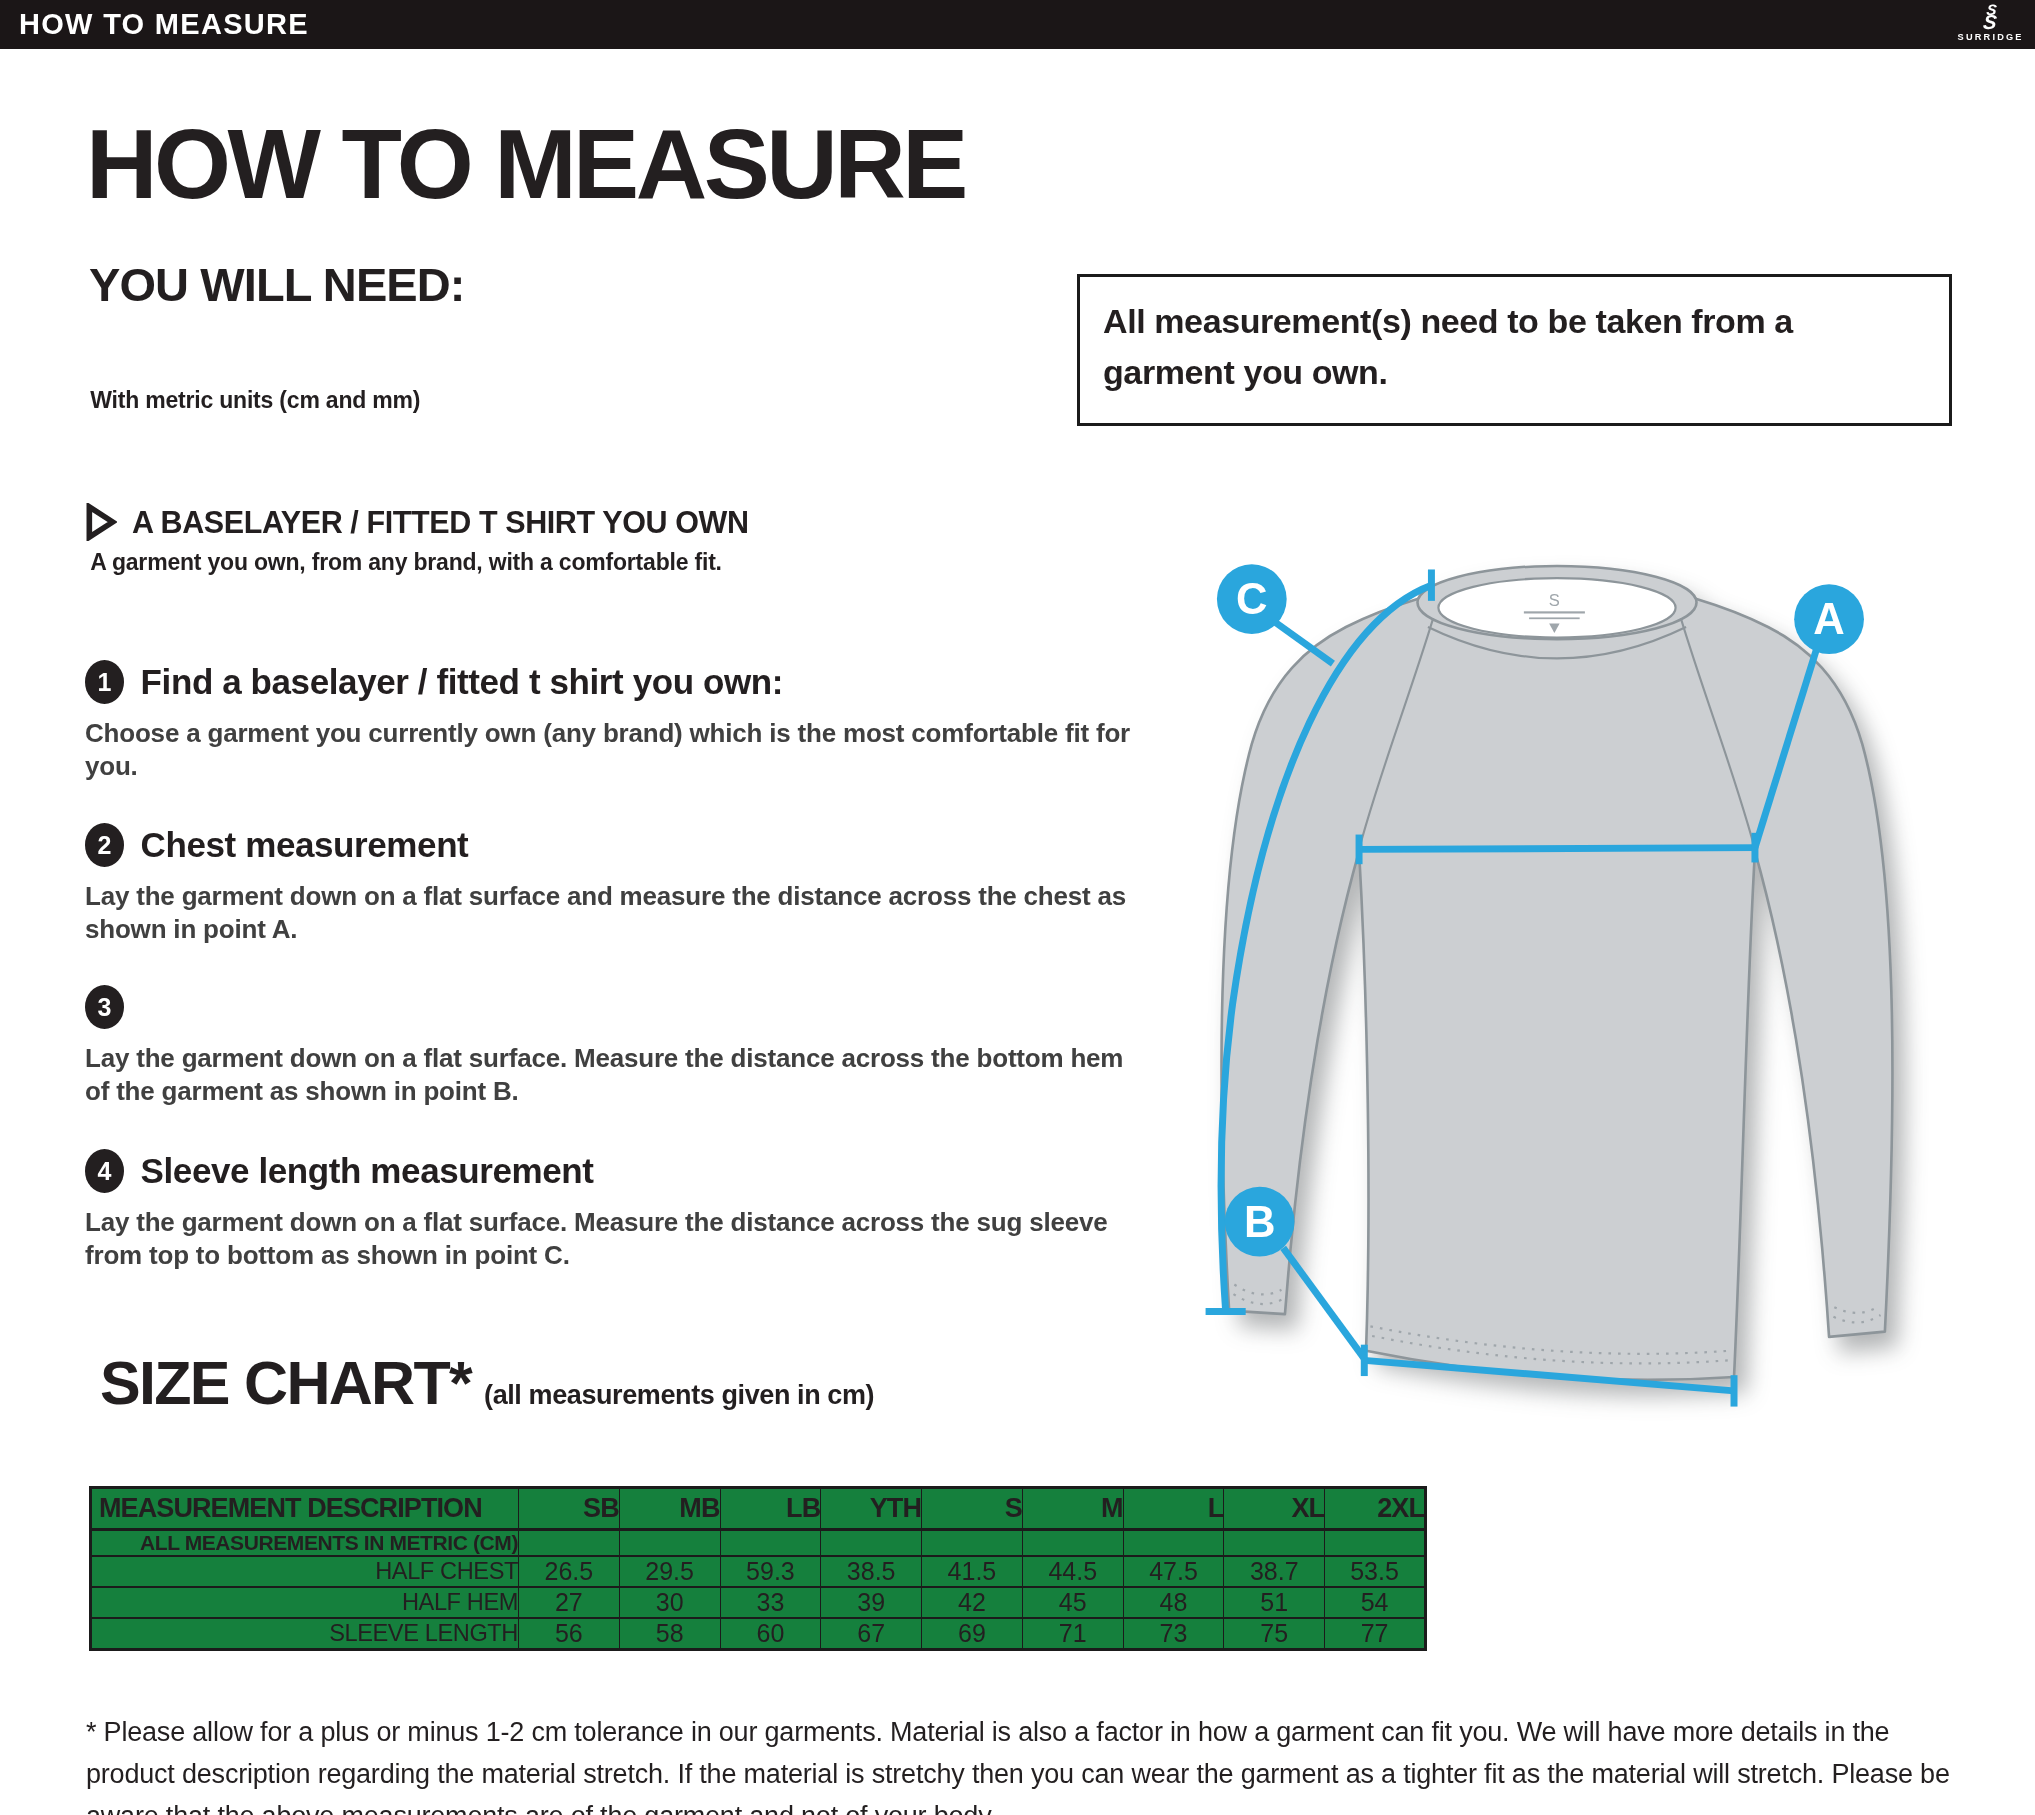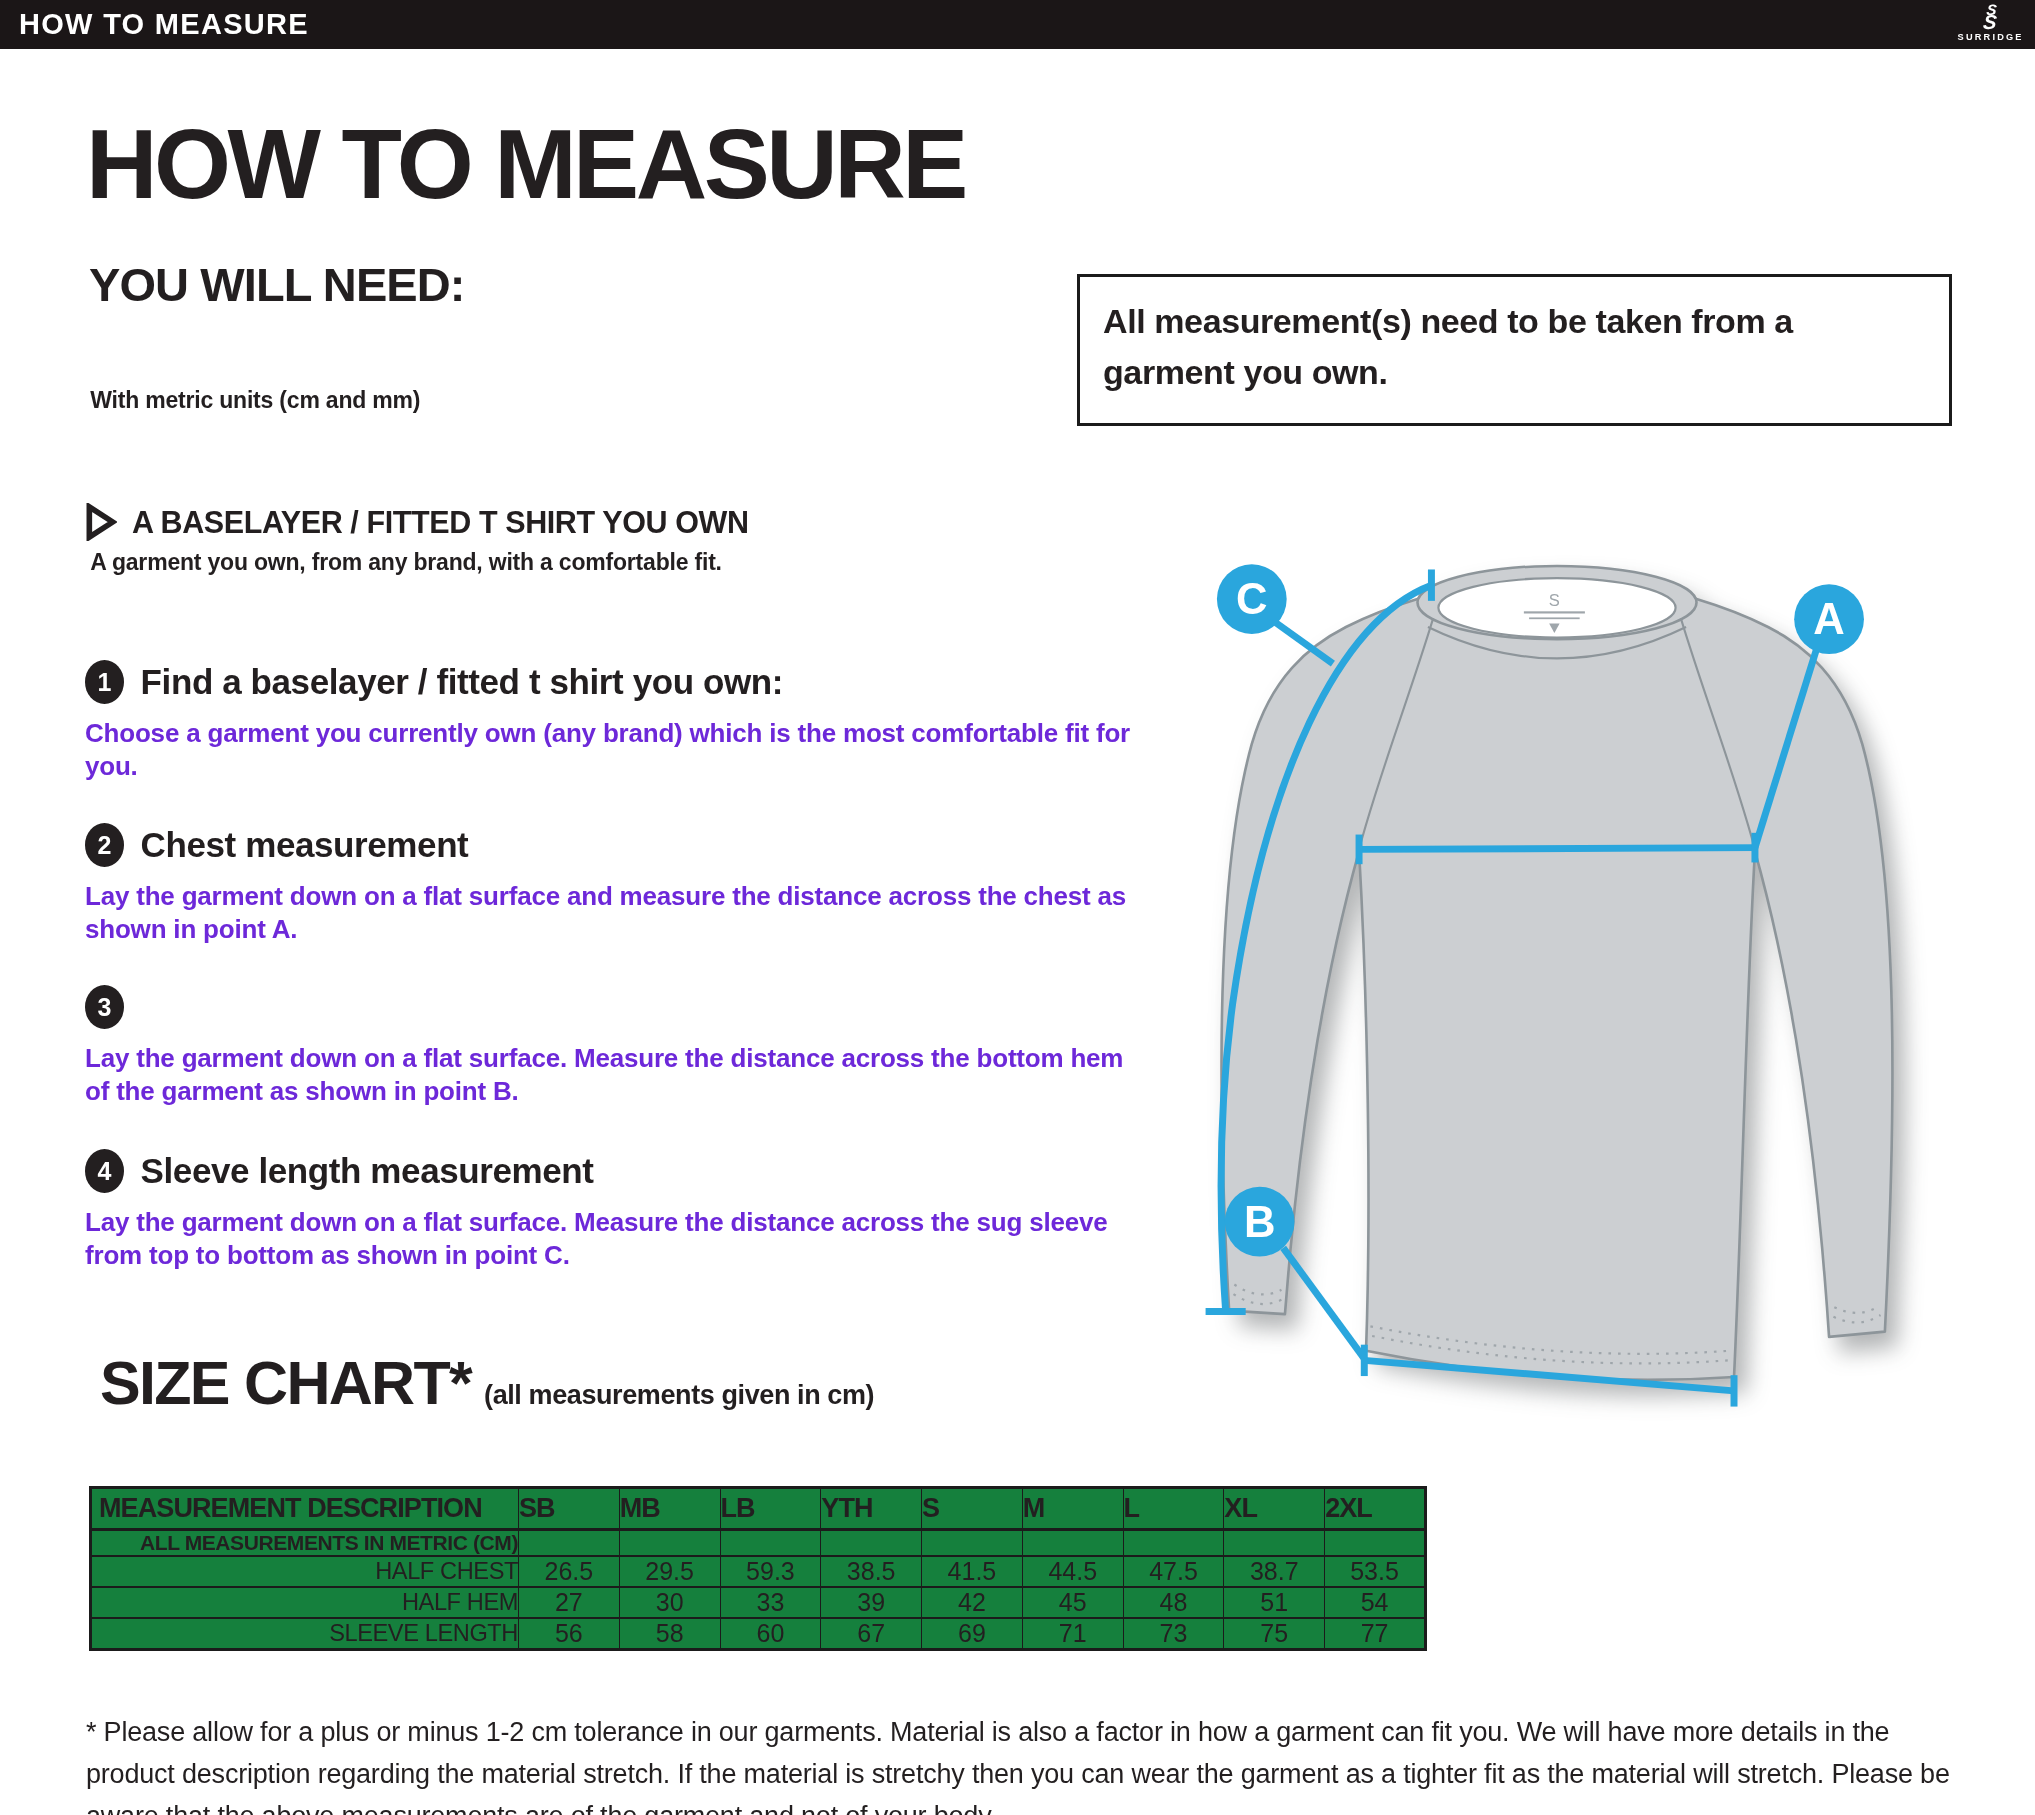--- a/index.html
+++ b/index.html
@@ -36,21 +36,21 @@
 
   .step{position:absolute;left:85px;width:1060px;}
   #step-0{top:660px;}
   #step-1{top:823px;}
   #step-2{top:985px;}
   #step-3{top:1149px;}
   .step-head{display:flex;align-items:center;gap:16.6px;}
   .badge{flex:0 0 auto;width:39px;height:44px;border-radius:50%;background:var(--text);color:#fff;
          display:flex;align-items:center;justify-content:center;font-size:25px;font-weight:bold;}
   .step-title{font-size:35px;font-weight:bold;letter-spacing:-0.4px;white-space:nowrap;}
-  .step-body{margin-top:13px;font-size:26px;font-weight:bold;letter-spacing:-0.2px;line-height:1.28;width:1047px;color:#6d28d9;}
+  .step-body{margin-top:13px;font-size:26px;font-weight:bold;letter-spacing:-0.2px;line-height:1.28;width:1047px;color:#404040;}
 
   .size-chart-head{position:absolute;left:100px;top:1353px;display:flex;align-items:baseline;gap:13px;}
   .sc-title{font-size:61px;font-weight:bold;letter-spacing:-1.7px;line-height:1;}
   .sc-sub{font-size:27px;font-weight:bold;letter-spacing:-0.4px;}
 
   
   .note-box{position:absolute;left:1077px;top:274px;width:875px;height:152px;border:3.9px solid var(--border);
             padding:19px 23px;font-size:34px;font-weight:bold;letter-spacing:-0.4px;line-height:1.5;background:#fff;}
 
   #diagram{position:absolute;left:1121px;top:515px;width:872px;height:960px;}
@@ -64,21 +64,21 @@
   .tag{fill:var(--stitch);font-size:19px;text-anchor:middle;font-family:"Liberation Sans",sans-serif;}
   #shirt-graphic{filter:drop-shadow(13px 17px 13px rgba(40,45,50,0.35));}
 
   
   .size-table{position:absolute;left:89px;top:1486px;width:1338px;border-collapse:collapse;table-layout:fixed;
               border:3.9px solid var(--border);background:#15803d;}
   .size-table th,.size-table td{border-left:1.7px solid var(--border);padding:0;overflow:hidden;white-space:nowrap;}
   .size-table thead tr{border-bottom:3.5px solid var(--border);}
   .size-table tbody tr{border-bottom:2.6px solid var(--border);}
   .size-table tbody tr:last-child{border-bottom:none;}
-  .size-table th{height:42px;font-size:27px;font-weight:bold;letter-spacing:-0.9px;text-align:left;}
+  .size-table th{height:42px;font-size:27px;font-weight:bold;letter-spacing:-0.9px;text-align:right;}
   .size-table th.desc{text-align:left;padding-left:7px;}
   .size-table td{height:29px;font-size:25px;text-align:center;}
   .size-table td.label{text-align:right;padding-left:11px;font-size:23.6px;letter-spacing:-0.4px;}
   .size-table tr.unit td{height:26px;}
   .size-table tr.unit td.label{font-size:21px;font-weight:bold;}
 
   
   .footnote{position:absolute;left:86px;top:1712px;width:1893px;margin:0;font-size:27px;line-height:1.55;letter-spacing:-0.2px;}
 </style>
 </head>

